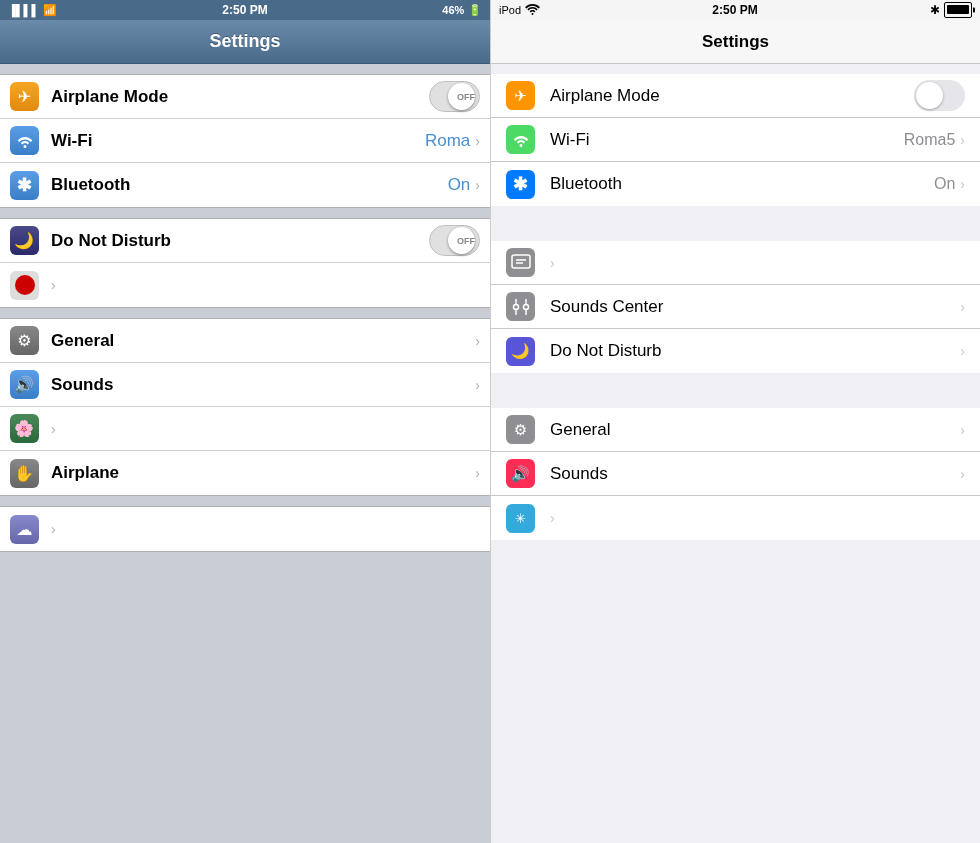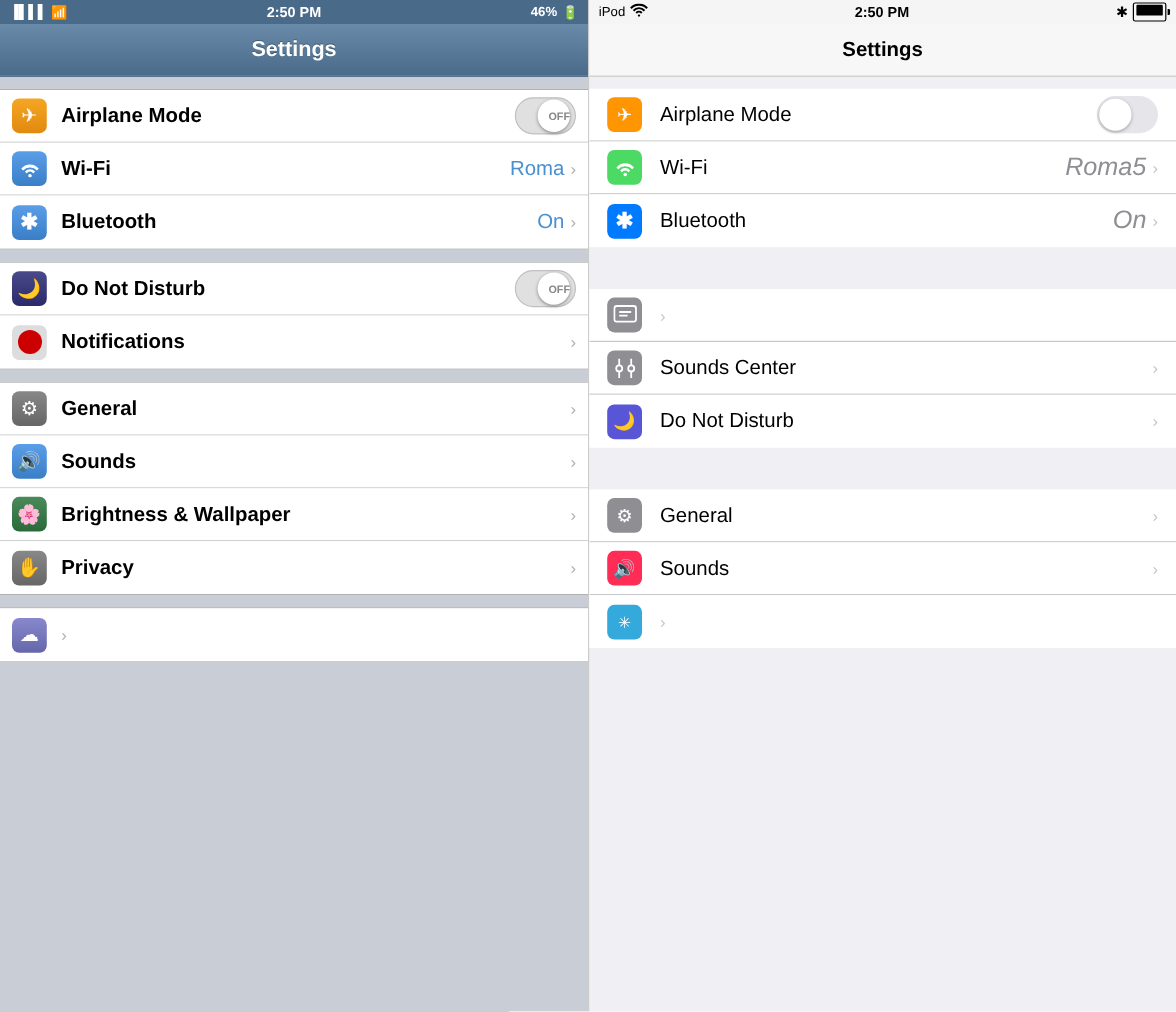--- a/index.html
+++ b/index.html
@@ -234,23 +234,22 @@
 
     .ios7-label {
       flex: 1;
       font-size: 17px;
       color: #000;
       font-weight: 400;
     }
 
     .ios7-value {
       color: #8e8e93;
-      font-size: 21px;
+      font-size: 16px;
       margin-right: 5px;
-      font-style: italic;
     }
 
     .ios7-chevron {
       color: #c7c7cc;
       font-size: 14px;
     }
 
     
     .ios7-toggle {
       width: 51px;
@@ -346,44 +345,42 @@
         <div class="row-icon icon-donotdisturb">🌙</div>
         <span class="row-label">Do Not Disturb</span>
         <div class="toggle-off">
           <div class="toggle-off-thumb"></div>
         </div>
       </div>
       <div class="settings-row">
         <div class="row-icon" style="background:#ddd;">
           <div class="notif-icon-inner"></div>
         </div>
-        <span class="row-label">Notifications</span>
         <span class="chevron">›</span>
       </div>
     </div>
 
     <div class="settings-group">
       <div class="settings-row">
         <div class="row-icon icon-general">⚙</div>
         <span class="row-label">General</span>
         <span class="chevron">›</span>
       </div>
       <div class="settings-row">
         <div class="row-icon icon-sounds">🔊</div>
         <span class="row-label">Sounds</span>
         <span class="chevron">›</span>
       </div>
       <div class="settings-row">
         <div class="row-icon icon-brightness">🌸</div>
-        <span class="row-label">Brightness &amp; Wallpaper</span>
         <span class="chevron">›</span>
       </div>
       <div class="settings-row">
         <div class="row-icon icon-privacy">✋</div>
-        <span class="row-label">Privacy</span>
+        <span class="row-label">Airplane</span>
         <span class="chevron">›</span>
       </div>
     </div>
 
     <div class="settings-group">
       <div class="settings-row">
         <div class="row-icon icon-icloud">☁</div>
         <span class="chevron">›</span>
       </div>
     </div>

